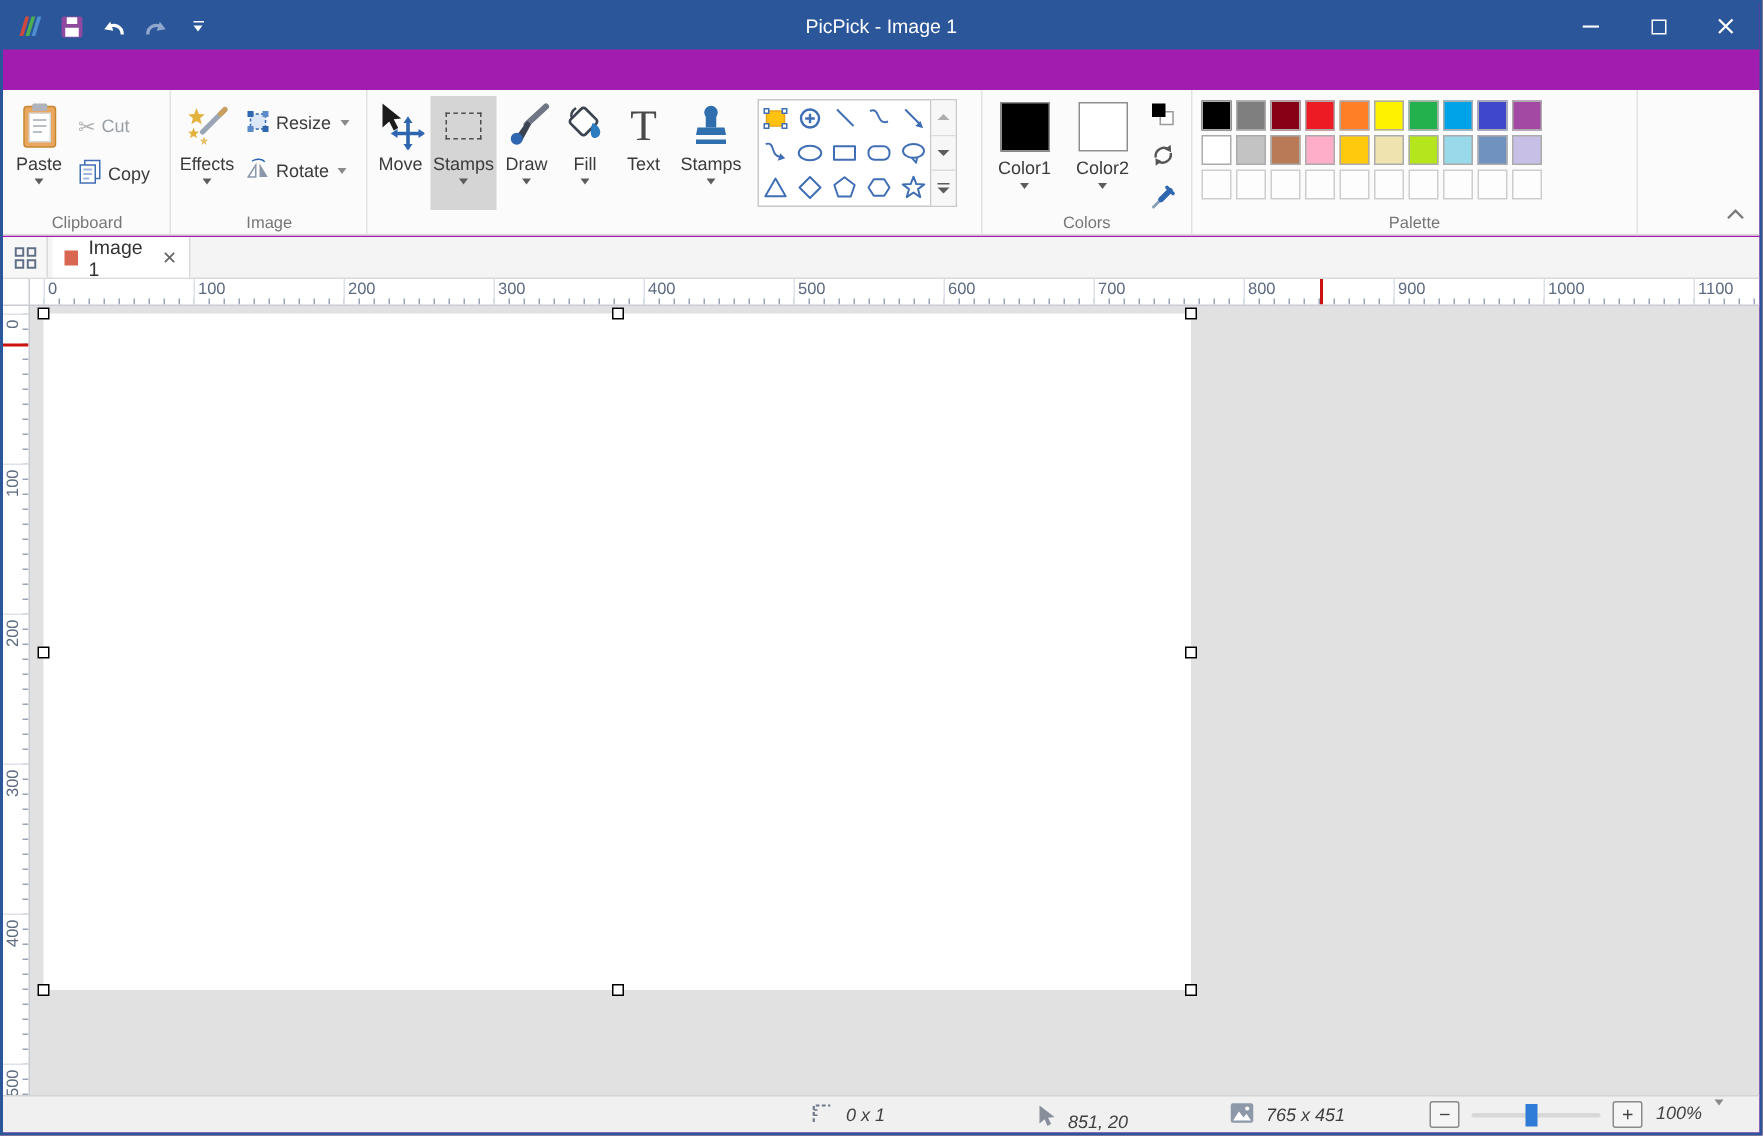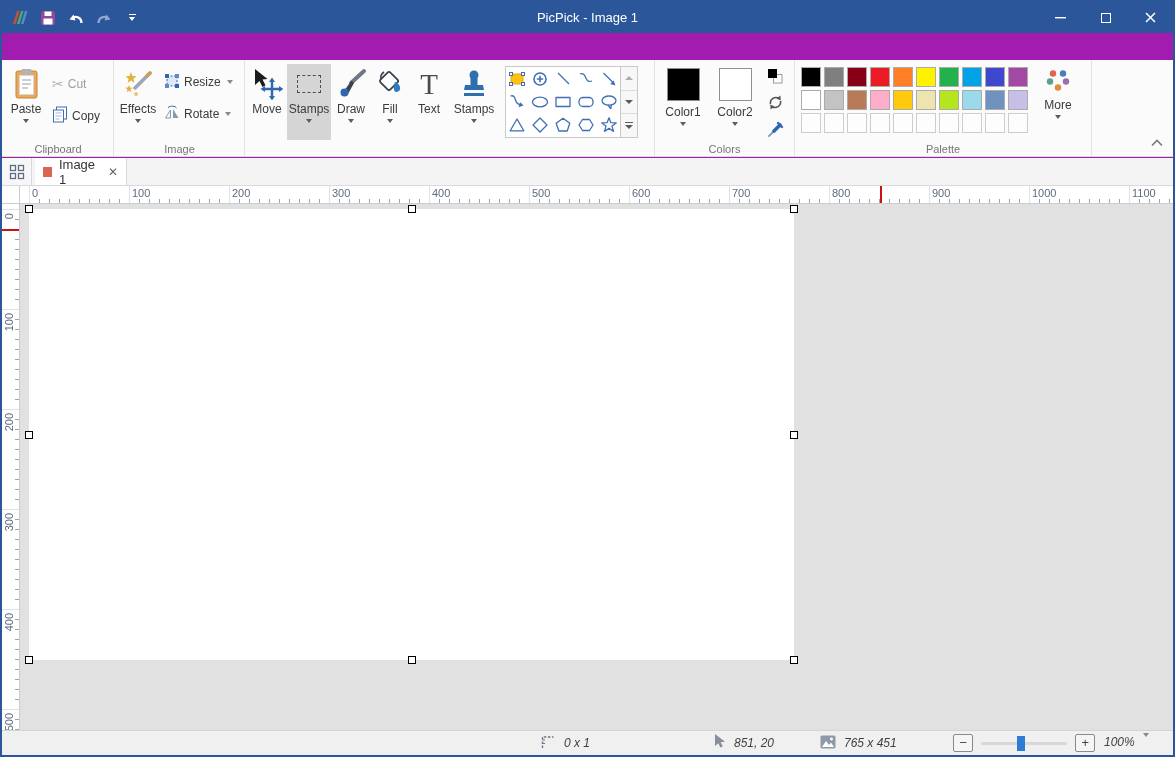--- a/index.html
+++ b/index.html
@@ -495,33 +495,20 @@
             <div class="pal-sw empty"></div>
             <div class="pal-sw empty"></div>
             <div class="pal-sw empty"></div>
             <div class="pal-sw empty"></div>
             <div class="pal-sw empty"></div>
             <div class="pal-sw empty"></div>
             <div class="pal-sw empty"></div>
             <div class="pal-sw empty"></div>
             <div class="pal-sw empty"></div>
           </div>
-      </div>
-      <div class="morebtn">
-        <span>
-          <svg width="26" height="26" viewBox="0 0 26 26">
-            <circle cx="8" cy="5.5" r="3.2" fill="#e0654c"></circle>
-            <circle cx="18" cy="5.5" r="3.2" fill="#4a7ebb"></circle>
-            <circle cx="5" cy="13.5" r="3.2" fill="#5aa08c"></circle>
-            <circle cx="21" cy="13.5" r="3.2" fill="#9b6bb3"></circle>
-            <circle cx="13" cy="19.5" r="3.2" fill="#e08a3c"></circle>
-          </svg>
-        </span>
-        <span class="blabel">More</span>
-        <span class="caret"></span>
       </div>
       <div class="rgroup-label">Palette</div>
     </div>
 
     <div class="rgroup g-rest">
       <div class="collapse-chevron">
         <svg width="12" height="8" viewBox="0 0 12 8">
             <path d="M1 6.5 L6 1.5 L11 6.5" stroke="#7a7a7a" stroke-width="1.6" fill="none"></path>
           </svg>
       </div>
@@ -774,21 +761,21 @@
   <div class="statusbar">
     <div class="stgroup" style="left:538px;">
       <span>
         <svg width="16" height="15" viewBox="0 0 16 15">
           <path d="M2.5 14 V3 H13.5" stroke="#6a7689" stroke-width="1.4" fill="none" stroke-dasharray="2.5,1.6"></path>
           <path d="M2.5 6 H5 M2.5 9.5 H5" stroke="#6a7689" stroke-width="1"></path>
         </svg>
       </span>
       <span>0 x 1</span>
     </div>
-    <div class="stgroup" style="left:712px;">
+    <div class="stgroup" style="left:690px;align-items:flex-end;">
       <span>
         <svg width="12" height="15" viewBox="0 0 12 15">
           <polygon points="1,0 1,12 4.4,9.2 6.3,13.6 8.8,12.4 6.7,8.2 11,7.7" fill="#878f9b"></polygon>
         </svg>
       </span>
       <span>851, 20</span>
     </div>
     <div class="stgroup" style="left:818px;">
       <span>
         <svg width="16" height="14" viewBox="0 0 16 14">

